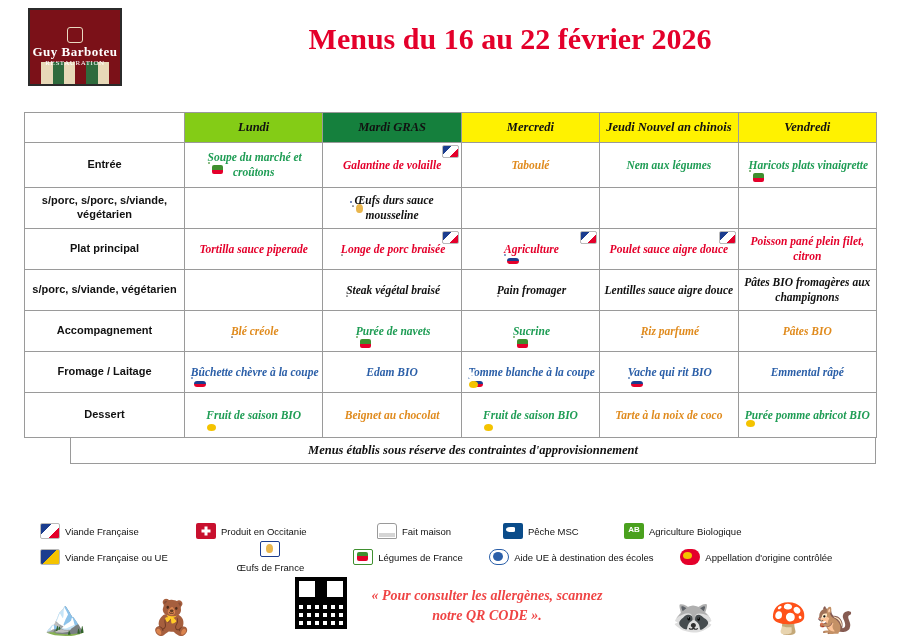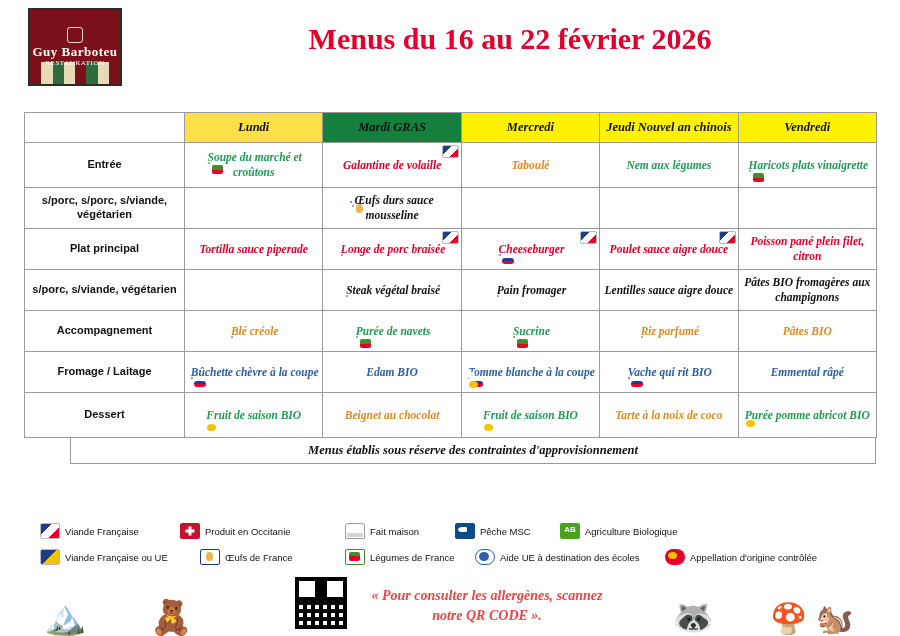--- a/index.html
+++ b/index.html
@@ -295,20 +295,21 @@
     position: absolute;
     left: 40px; top: 518px;
     width: 822px;
     font-size: 9.5px;
     color: #111;
   }
   .legend-row {
     display: flex;
     align-items: center;
     height: 26px;
+    gap: 16px;
   }
   .legend-item {
     display: flex;
     align-items: center;
     gap: 5px;
     white-space: nowrap;
   }
   .legend-item .lg {
     position: relative;
     width: 20px; height: 16px;
@@ -399,21 +400,21 @@
         <col class="c0">
           <col class="cd">
           <col class="cd">
           <col class="cd">
           <col class="cd">
           <col class="cd">
       </colgroup>
       <thead>
         <tr>
           <th class="corner"></th>
-          <th class="dayhead" style="background:#fde047">Lundi</th>
+          <th class="dayhead" style="background:#84cc16">Lundi</th>
           <th class="dayhead" style="background:#15803d">Mardi GRAS</th>
           <th class="dayhead" style="background:#fff200">Mercredi</th>
           <th class="dayhead" style="background:#fff200">Jeudi Nouvel an chinois</th>
           <th class="dayhead" style="background:#fff200">Vendredi</th>
         </tr>
       </thead>
       <tbody id="menu-body">
           <tr class="r-tall">
             <td class="rowlabel">Entrée</td>
             <td class="cell t-green"><span class="mk tl g-leg"></span><span>Soupe du marché et croûtons</span></td>
@@ -427,21 +428,21 @@
             <td class="cell t-black"><span></span></td>
             <td class="cell t-black"><span class="mk tl g-fm"></span><span class="mk br g-oeuf"></span><span>Œufs durs sauce mousseline</span></td>
             <td class="cell t-black"><span></span></td>
             <td class="cell t-black"><span></span></td>
             <td class="cell t-black"><span></span></td>
           </tr>
           <tr class="r-mid">
             <td class="rowlabel">Plat principal</td>
             <td class="cell t-red"><span>Tortilla sauce piperade</span></td>
             <td class="cell t-red"><span class="mk tl g-fm"></span><span class="mk tr g-vf"></span><span>Longe de porc braisée</span></td>
-            <td class="cell t-red"><span class="mk tl g-lait"></span><span class="mk tr g-vf"></span><span>Cheeseburger</span></td>
+            <td class="cell t-red"><span class="mk tl g-lait"></span><span class="mk tr g-vf"></span><span>Agriculture</span></td>
             <td class="cell t-red"><span class="mk tr g-vf"></span><span>Poulet sauce aigre douce</span></td>
             <td class="cell t-red"><span class="mk tr g-msc"></span><span>Poisson pané plein filet, citron</span></td>
           </tr>
           <tr class="r-mid">
             <td class="rowlabel">s/porc, s/viande, végétarien</td>
             <td class="cell t-black"><span></span></td>
             <td class="cell t-black"><span class="mk tl g-fm"></span><span>Steak végétal braisé</span></td>
             <td class="cell t-black"><span class="mk tl g-fm"></span><span>Pain fromager</span></td>
             <td class="cell t-black"><span>Lentilles sauce aigre douce</span></td>
             <td class="cell t-black"><span class="mk bl g-ab"></span><span>Pâtes BIO fromagères aux champignons</span></td>
@@ -508,21 +509,21 @@
           <span>Agriculture Biologique</span>
         </div>
       </div>
     <div class="legend-row" id="legend-row-2">
         <div class="legend-item" style="width: 160px;">
           <span class="lg">
             <i class="g-vfue"></i>
           </span>
           <span>Viande Française ou UE</span>
         </div>
-        <div class="legend-item" style="width: 145px;">
+        <div class="legend-item" style="width: 145px; flex-direction: column;">
           <span class="lg">
             <i class="g-oeuf"></i>
           </span>
           <span>Œufs de France</span>
         </div>
         <div class="legend-item" style="width: 130px;">
           <span class="lg">
             <i class="g-leg"></i>
           </span>
           <span>Légumes de France</span>

